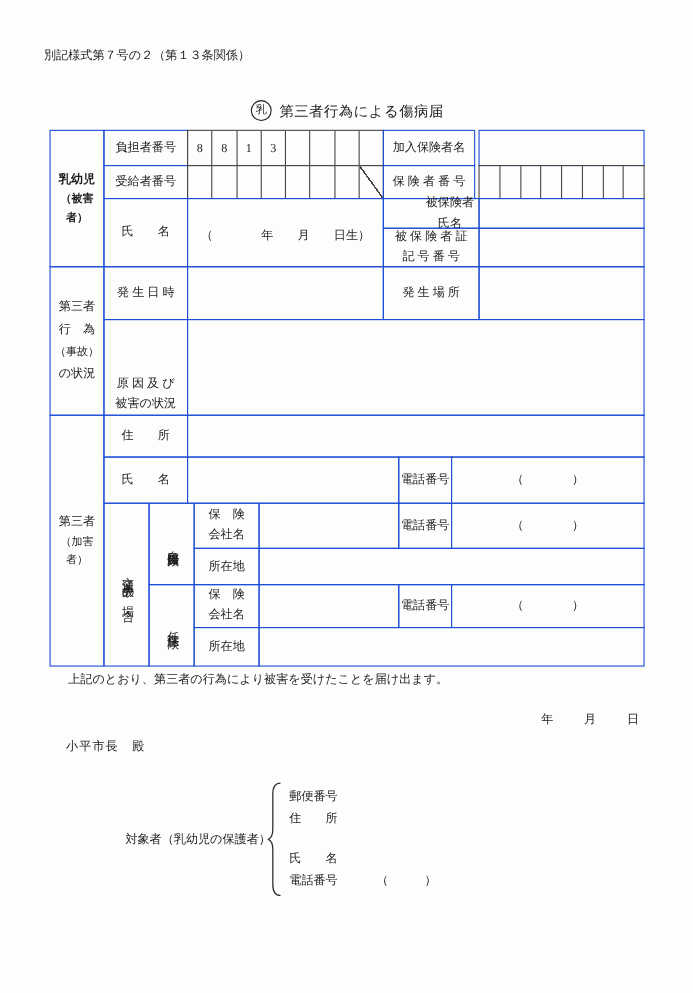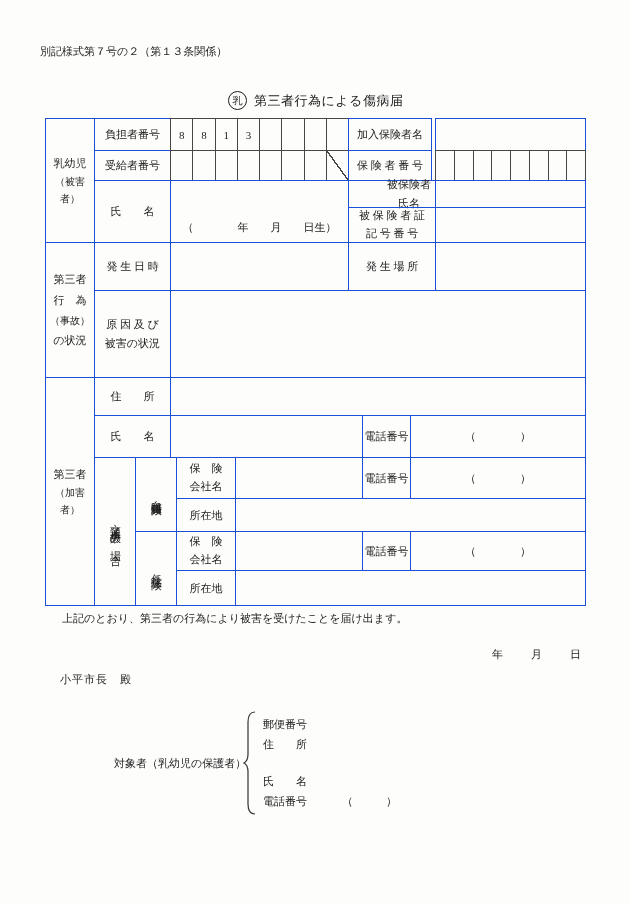--- a/index.html
+++ b/index.html
@@ -26,21 +26,21 @@
     background:linear-gradient(to top right,
       transparent calc(50% - 0.7px),
       #464646 calc(50% - 0.7px),
       #464646 calc(50% + 0.7px),
       transparent calc(50% + 0.7px));
   }
   .vert{
     writing-mode:vertical-rl;text-orientation:upright;
     letter-spacing:3px;line-height:1;
   }
-  .bottom-note{align-items:flex-end;padding-bottom:5px;}
+  .bottom-note{align-items:flex-end;padding-bottom:18px;}
   .circle-char{
     display:inline-flex;align-items:center;justify-content:center;
     width:17px;height:17px;border:1px solid #1c1c1c;border-radius:50%;
     font-size:10px;line-height:1;margin-right:7px;
   }
   .title-row{position:absolute;display:flex;align-items:center;}
   .title-text{font-size:13px;letter-spacing:0.5px;}
   .brace{position:absolute;}
 </style>
 </head>
@@ -48,21 +48,21 @@
 
 <div class="page">
 
   <div class="txt" style="left:40px;top:45px;font-size:11px;">別記様式第７号の２（第１３条関係）</div>
 
   <div class="title-row" style="left:228px;top:91px;">
     <span class="circle-char">乳</span>
     <span class="title-text">第三者行為による傷病届</span>
   </div>
 
-  <div class="cell" style="left:45px;top:118px;width:50px;height:125px;">
+  <div class="cell" style="left:45px;top:118px;width:50px;height:125px;font-weight:bold;">
     <div>
       <div>乳幼児</div>
       <div class="small">（被害者）</div>
     </div>
   </div>
 
   <div class="cell" style="left:94px;top:118px;width:77px;height:33px;">負担者番号</div>
   <div class="boxrow" style="left:170px;top:118px;width:179px;height:33px;">
     <span>8</span>
     <span>8</span>
@@ -118,21 +118,21 @@
       <div>第三者</div>
       <div>行　為</div>
       <div class="small">（事故）</div>
       <div>の状況</div>
     </div>
   </div>
   <div class="cell" style="left:94px;top:242px;width:77px;height:49px;">発 生 日 時</div>
   <div class="cell" style="left:170px;top:242px;width:179px;height:49px;"></div>
   <div class="cell" style="left:348px;top:242px;width:88px;height:49px;">発 生 場 所</div>
   <div class="cell" style="left:435px;top:242px;width:151px;height:49px;"></div>
-  <div class="cell" style="left:94px;top:290px;width:77px;height:88px;">
+  <div class="cell" style="left:94px;top:290px;width:77px;height:88px;align-items:flex-end;">
     <div style="line-height:1.7;">
       <div>原 因 及 び</div>
       <div>被害の状況</div>
     </div>
   </div>
   <div class="cell" style="left:170px;top:290px;width:416px;height:88px;"></div>
 
   <div class="cell" style="left:45px;top:377px;width:50px;height:229px;">
     <div>
       <div>第三者</div>

